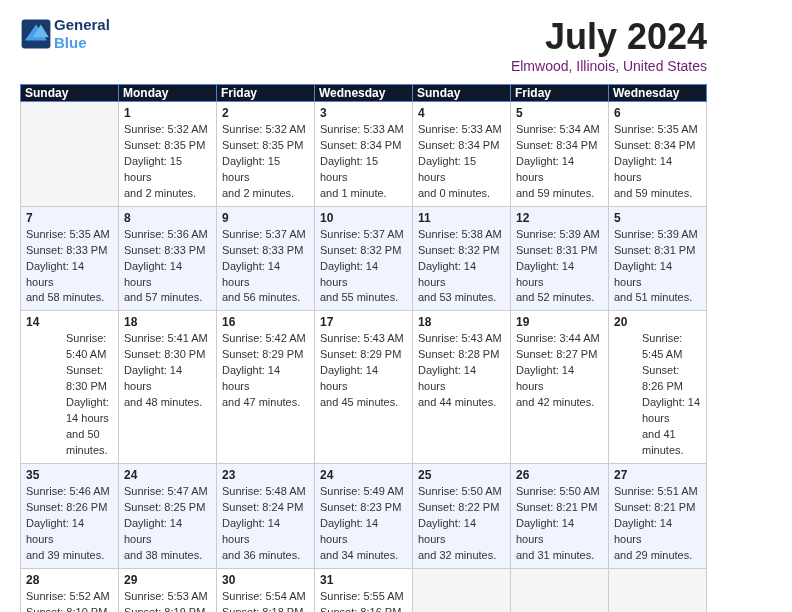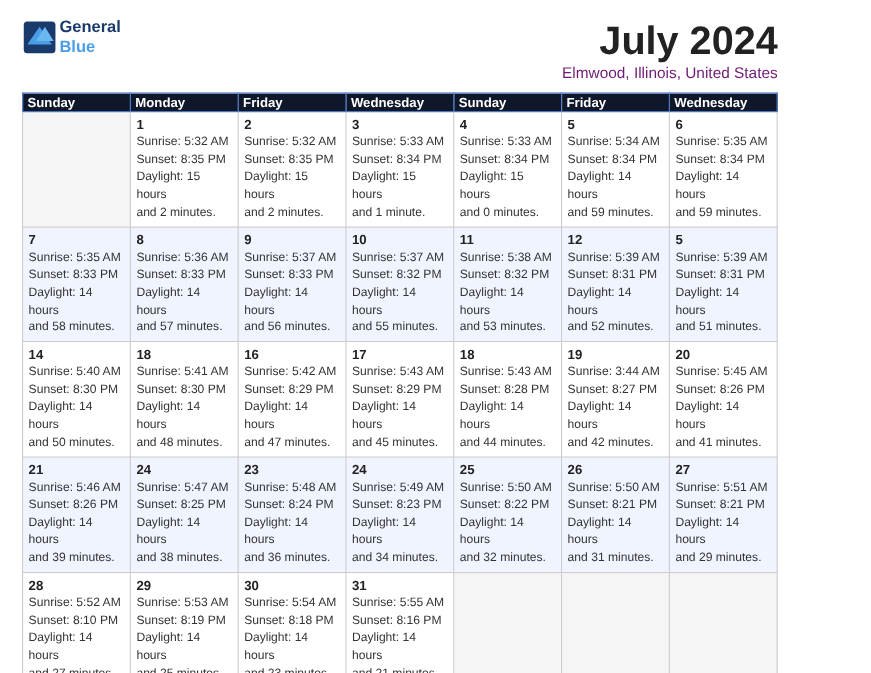--- a/index.html
+++ b/index.html
@@ -215,21 +215,21 @@
             <span class="day-num">5</span>
             <div class="day-info" style="white-space: pre-line;">Sunrise: 5:39 AM
 Sunset: 8:31 PM
 Daylight: 14 hours
 and 51 minutes.</div>
           </td>
         </tr>
         <tr class="row-odd">
           <td>
             <span class="day-num">14</span>
-            <div class="day-info" style="white-space: pre-line;">Sunrise: 5:40 AM
+            <div class="day-info" style="white-space: pre-line; margin-left: 40px;">Sunrise: 5:40 AM
 Sunset: 8:30 PM
 Daylight: 14 hours
 and 50 minutes.</div>
           </td>
           <td>
             <span class="day-num">18</span>
             <div class="day-info" style="white-space: pre-line;">Sunrise: 5:41 AM
 Sunset: 8:30 PM
 Daylight: 14 hours
 and 48 minutes.</div>
@@ -257,29 +257,29 @@
           </td>
           <td>
             <span class="day-num">19</span>
             <div class="day-info" style="white-space: pre-line;">Sunrise: 3:44 AM
 Sunset: 8:27 PM
 Daylight: 14 hours
 and 42 minutes.</div>
           </td>
           <td>
             <span class="day-num">20</span>
-            <div class="day-info" style="white-space: pre-line;">Sunrise: 5:45 AM
+            <div class="day-info" style="white-space: pre-line; margin-left: 28px;">Sunrise: 5:45 AM
 Sunset: 8:26 PM
 Daylight: 14 hours
 and 41 minutes.</div>
           </td>
         </tr>
         <tr class="row-even">
           <td>
-            <span class="day-num">21</span>
+            <span class="day-num">35</span>
             <div class="day-info" style="white-space: pre-line;">Sunrise: 5:46 AM
 Sunset: 8:26 PM
 Daylight: 14 hours
 and 39 minutes.</div>
           </td>
           <td>
             <span class="day-num">24</span>
             <div class="day-info" style="white-space: pre-line;">Sunrise: 5:47 AM
 Sunset: 8:25 PM
 Daylight: 14 hours

